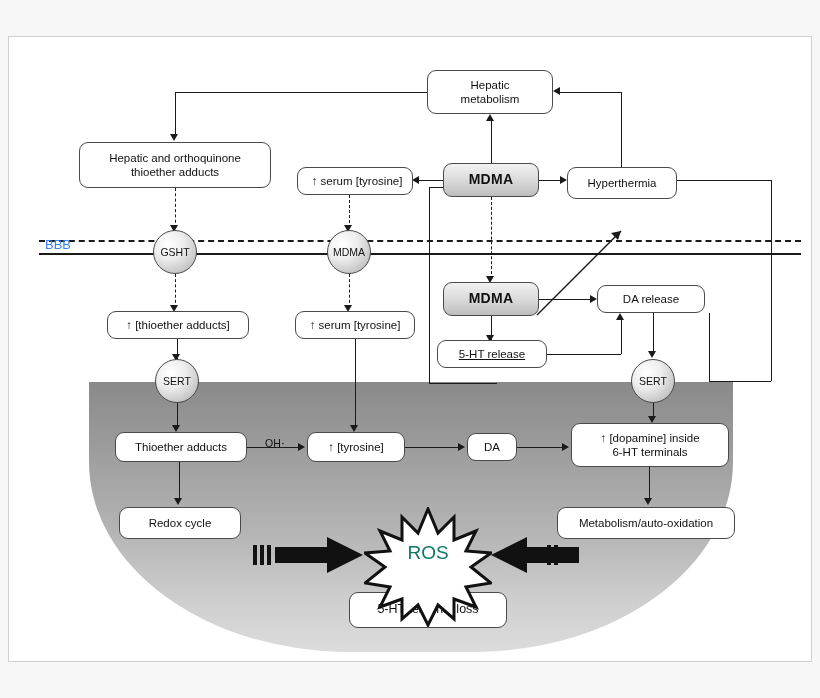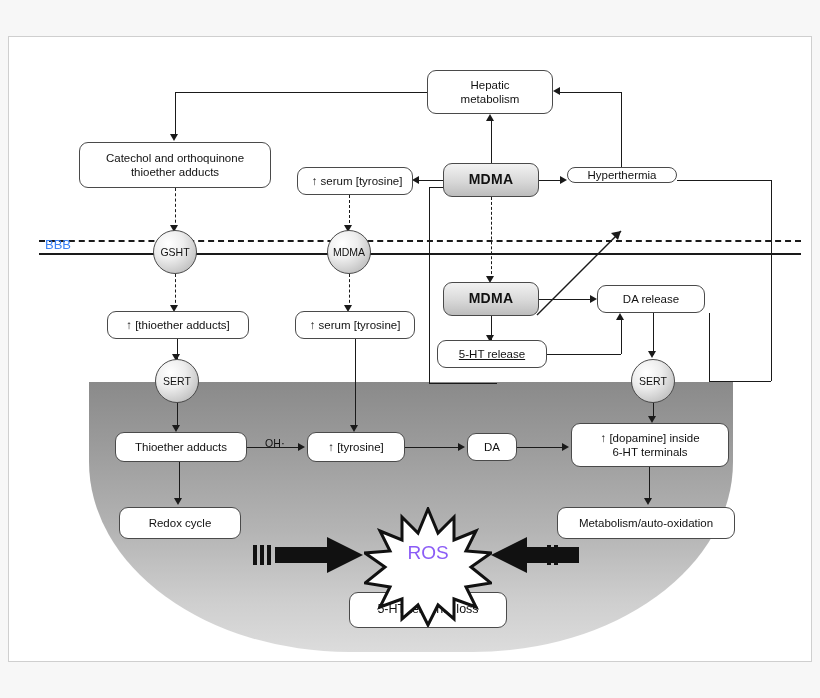--- a/index.html
+++ b/index.html
@@ -130,21 +130,21 @@
     height: 120px;
     z-index: 8;
   }
   #ros-text {
     position: absolute;
     left: 355px;
     top: 505px;
     width: 128px;
     text-align: center;
     font-size: 19px;
-    color: #8b5cf6;
+    color: #0f766e;
     z-index: 9;
   }
   .fatarrow { position: absolute; z-index: 8; }
   .bars { position: absolute; z-index: 8; display: flex; gap: 3px; }
   .bars i { display: block; width: 4px; height: 20px; background: #111; }
 </style>
 </head>
 <body>
 
 <div id="canvas">
@@ -155,33 +155,33 @@
     <div class="bbb-label" style="left:36px; top:200px;">BBB</div>
     <div class="dash-h" style="left:30px; top:203px; width:762px;"></div>
     <div class="solid-line" style="left:30px; top:216px; width:762px; height:1.6px;"></div>
 
     <div class="node" style="left:418px; top:33px; width:126px; height:44px;">
       <span style="white-space:pre-line">Hepatic
 metabolism</span>
     </div>
 
     <div class="node" style="left:70px; top:105px; width:192px; height:46px;">
-      <span style="white-space:pre-line">Catechol and orthoquinone
+      <span style="white-space:pre-line">Hepatic and orthoquinone
 thioether adducts</span>
     </div>
 
     <div class="node" style="left:288px; top:130px; width:116px; height:28px;padding-left:8px;">
       <span>↑ serum [tyrosine]</span>
     </div>
 
     <div class="node shaded" style="left:434px; top:126px; width:96px; height:34px;">
       <span>MDMA</span>
     </div>
 
-    <div class="node" style="left:558px; top:130px; width:110px; height:16px;">
+    <div class="node" style="left:558px; top:130px; width:110px; height:32px;">
       <span>Hyperthermia</span>
     </div>
 
     <div class="circ" style="left:144px; top:193px; width:44px; height:44px;">
       <span>GSHT</span>
     </div>
     <div class="circ" style="left:318px; top:193px; width:44px; height:44px;">
       <span>MDMA</span>
     </div>
 

